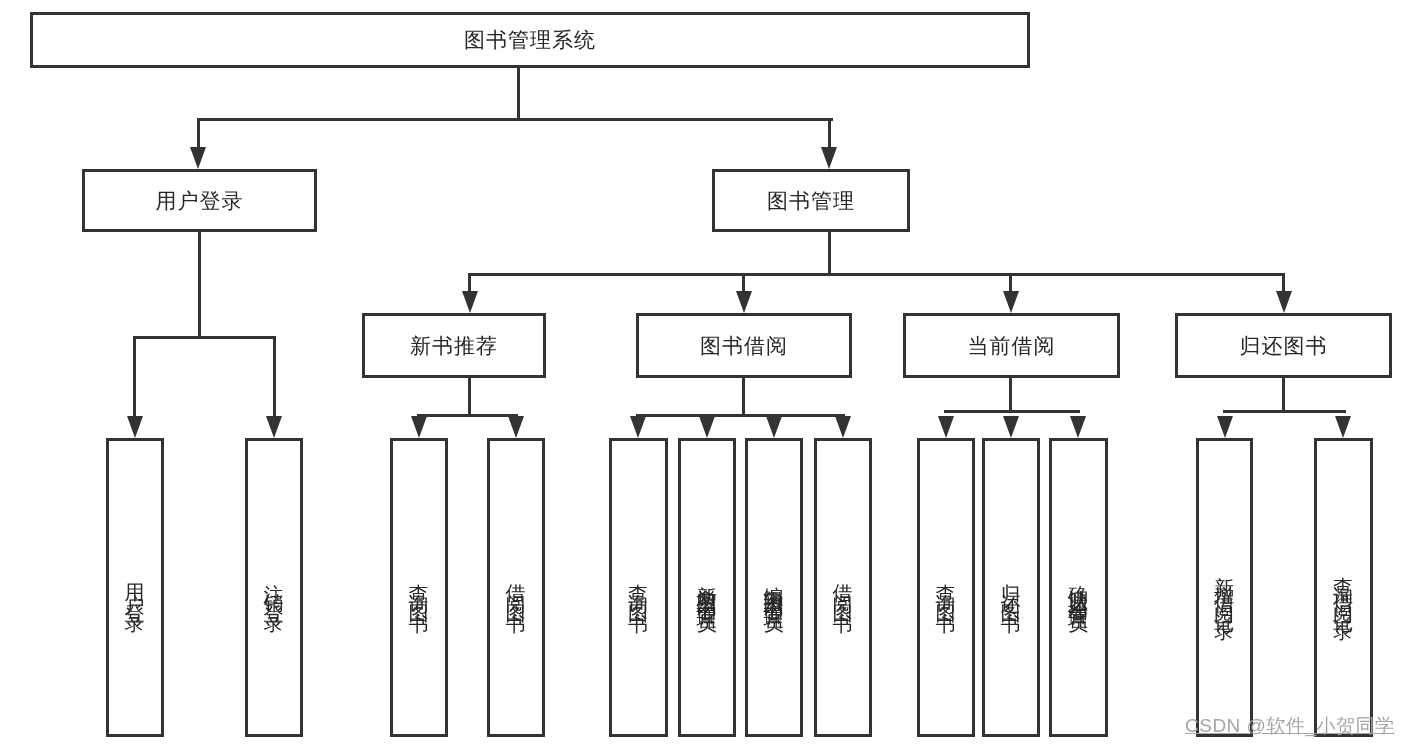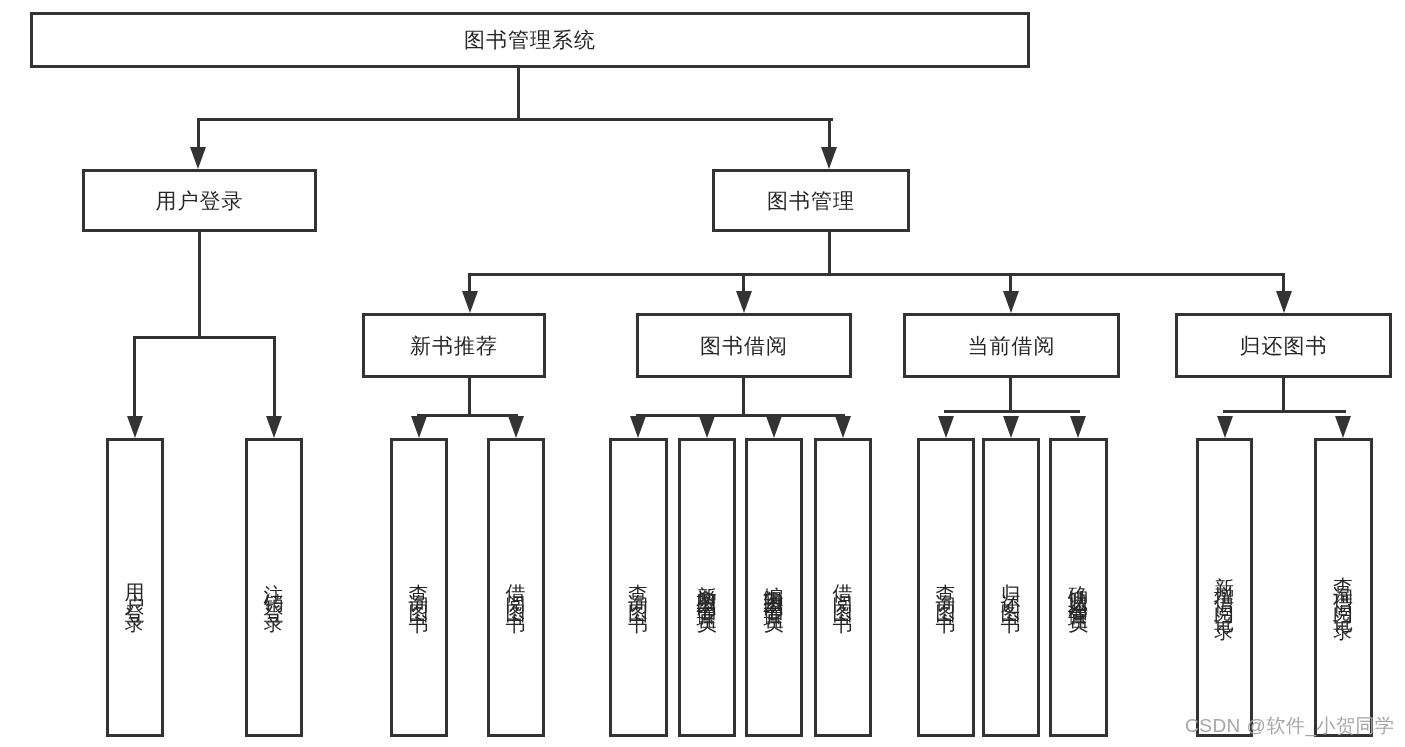--- a/index.html
+++ b/index.html
@@ -32,21 +32,21 @@
   .hline{height:3px;}
   .vline{width:3px;}
   
   .arrow{
     position:absolute;width:0;height:0;
     border-left:8px solid transparent;border-right:8px solid transparent;
     border-top:22px solid var(--line);
   }
   .watermark{
     position:absolute;left:1185px;top:713px;z-index:5;
-    font-size:19px;color:var(--wm);letter-spacing:0.5px;white-space:nowrap;
+    font-size:19px;color:var(--wm);letter-spacing:0.5px;white-space:nowrap;text-decoration:underline;
   }
 </style>
 </head>
 <body>
 
 <div class="canvas">
 
   <div class="box h" style="left:30px;top:12px;width:1000px;height:56px">
     <span>图书管理系统</span>
   </div>

